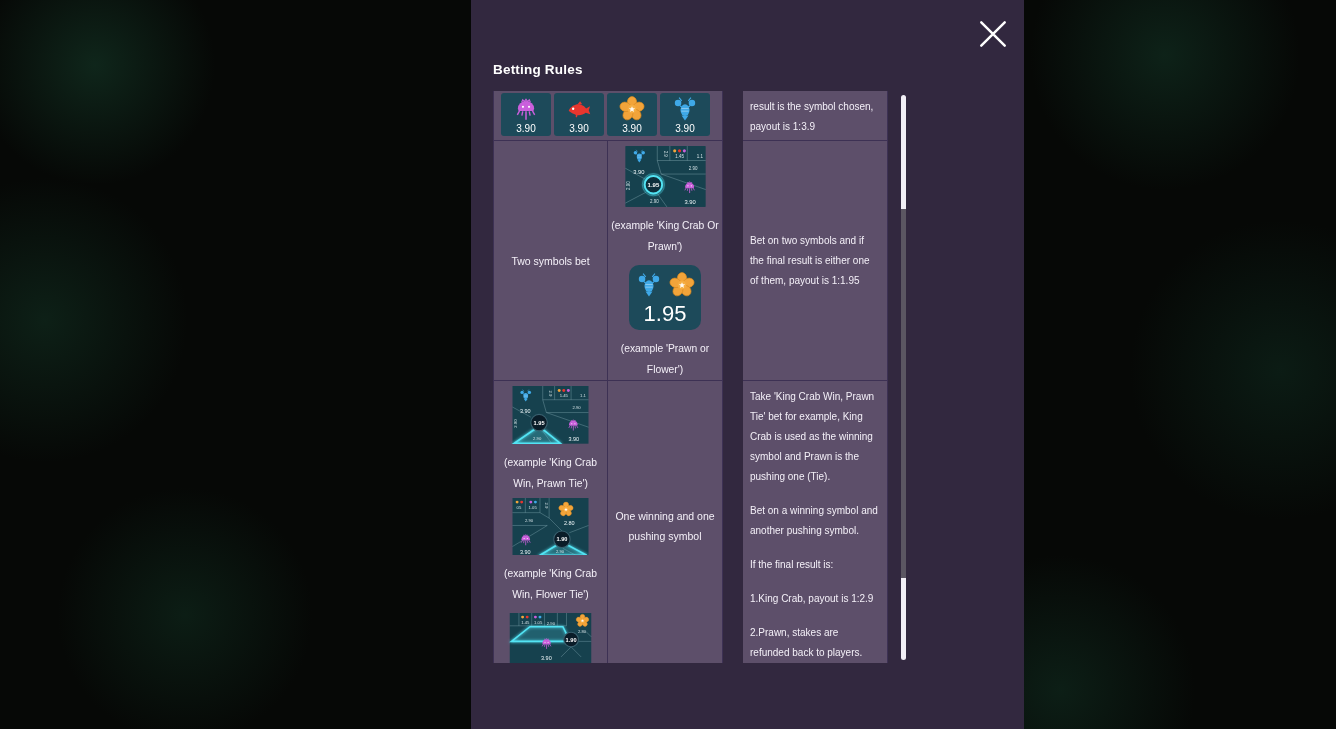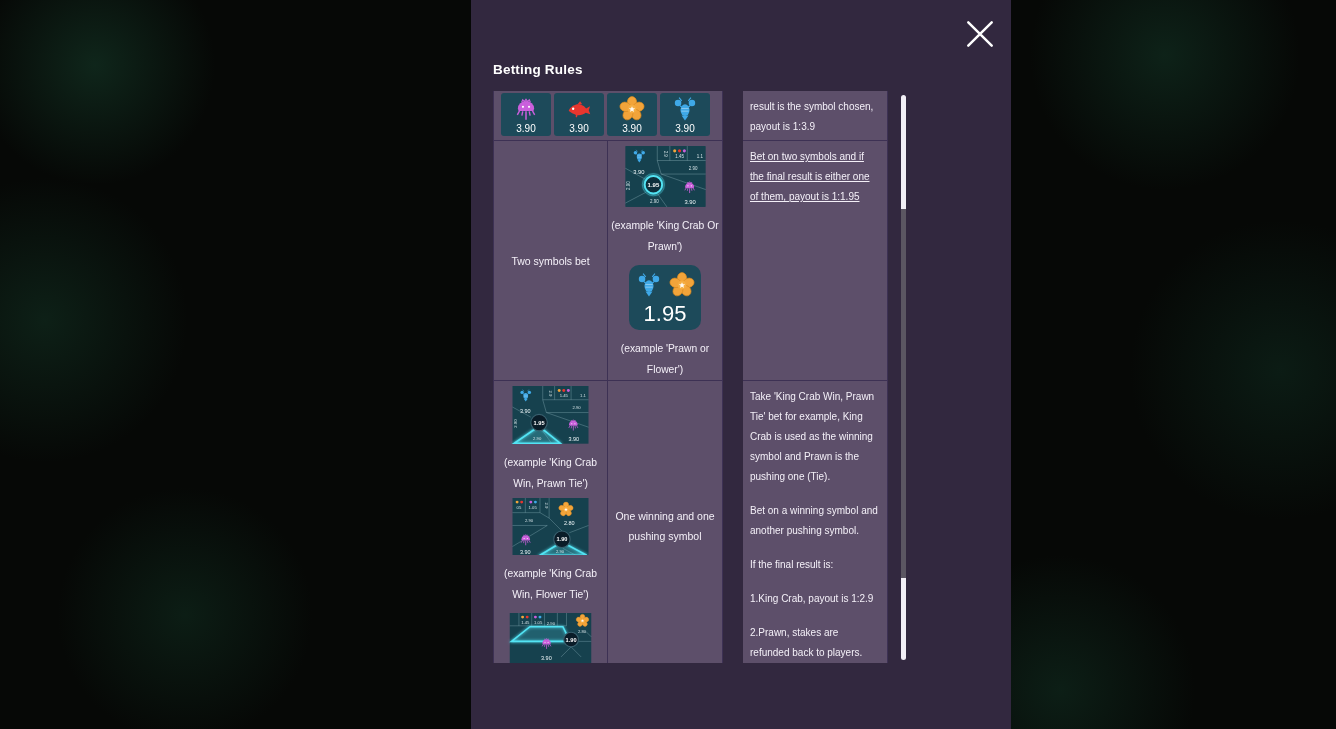--- a/index.html
+++ b/index.html
@@ -9,34 +9,34 @@
     background-color:#060806;
     background-image:
       radial-gradient(circle 160px at 95px 65px,  rgba(26,74,52,.45), transparent 75%),
       radial-gradient(circle 190px at 45px 320px, rgba(24,68,48,.40), transparent 75%),
       radial-gradient(circle 170px at 185px 615px,rgba(22,64,45,.38), transparent 75%),
       radial-gradient(circle 180px at 1165px 55px,rgba(24,70,50,.42), transparent 75%),
       radial-gradient(circle 200px at 1280px 370px,rgba(20,60,44,.38), transparent 75%),
       radial-gradient(circle 180px at 1060px 690px,rgba(22,64,46,.40), transparent 75%),
       radial-gradient(circle 90px at 942px 470px, rgba(36,110,80,.55), transparent 75%);
   }
-  .modal{position:absolute;left:471px;top:0;width:540px;height:729px;background:#32283f;}
+  .modal{position:absolute;left:471px;top:0;width:540px;height:729px;background:#32283f;padding-left:13px;}
   .close-btn{position:absolute;top:18px;right:15px;width:32px;height:32px;padding:0;background:none;border:none;cursor:pointer;}
   .modal-title{position:absolute;left:22px;top:62px;font-size:13.5px;font-weight:700;color:#ffffff;letter-spacing:.2px;}
 
   .table-wrap{position:absolute;left:22px;top:91px;width:395px;height:572px;overflow:hidden;border-left:1px solid #3d3154;}
   .rules-table{display:grid;grid-template-columns:114px 115px 165px;grid-template-rows:50px 240px 291px;width:394px;}
   .cell{box-sizing:border-box;background:#5d4f6a;border-right:1px solid #3d3154;border-bottom:1px solid #3d3154;color:#f4f0f8;}
   .cell-merged{grid-column:1/3;display:flex;gap:3px;padding:2px 0 0 7px;}
   .cell-label{display:flex;align-items:center;justify-content:center;text-align:center;font-size:10.5px;line-height:20px;padding:2px 4px;}
   .cell-ex{display:flex;flex-direction:column;align-items:center;padding-top:5px;}
   .caption{width:112px;font-size:10.3px;line-height:21px;text-align:center;margin-top:8px;}
   .cell-desc{font-size:10px;line-height:20px;padding:2px 4px;margin-left:20px;}
   .cell-desc .inner{padding:4px 3px;}
-  .vcenter{display:flex;align-items:flex-start;text-decoration:underline;}
+  .vcenter{display:flex;align-items:center;}
   .cell-desc p{margin:0 0 14px 0;}
 
   .tile{width:50px;height:43px;background:#1d4a5a;border-radius:3px;display:flex;flex-direction:column;align-items:center;justify-content:flex-end;padding-bottom:1px;box-sizing:border-box;}
   .tile svg{width:26px;height:26px;}
   .tile-value{font-size:10px;line-height:13px;color:#fff;}
 
   .board-img{width:83px;height:63px;border-radius:2px;display:block;}
   .board-img.wide{width:89px;height:63px;}
   .bt{fill:#eef6f8;font-size:6px;text-anchor:middle;}
   .bt-s{fill:#e2eef1;fill-opacity:.92;font-size:4.6px;text-anchor:middle;}

